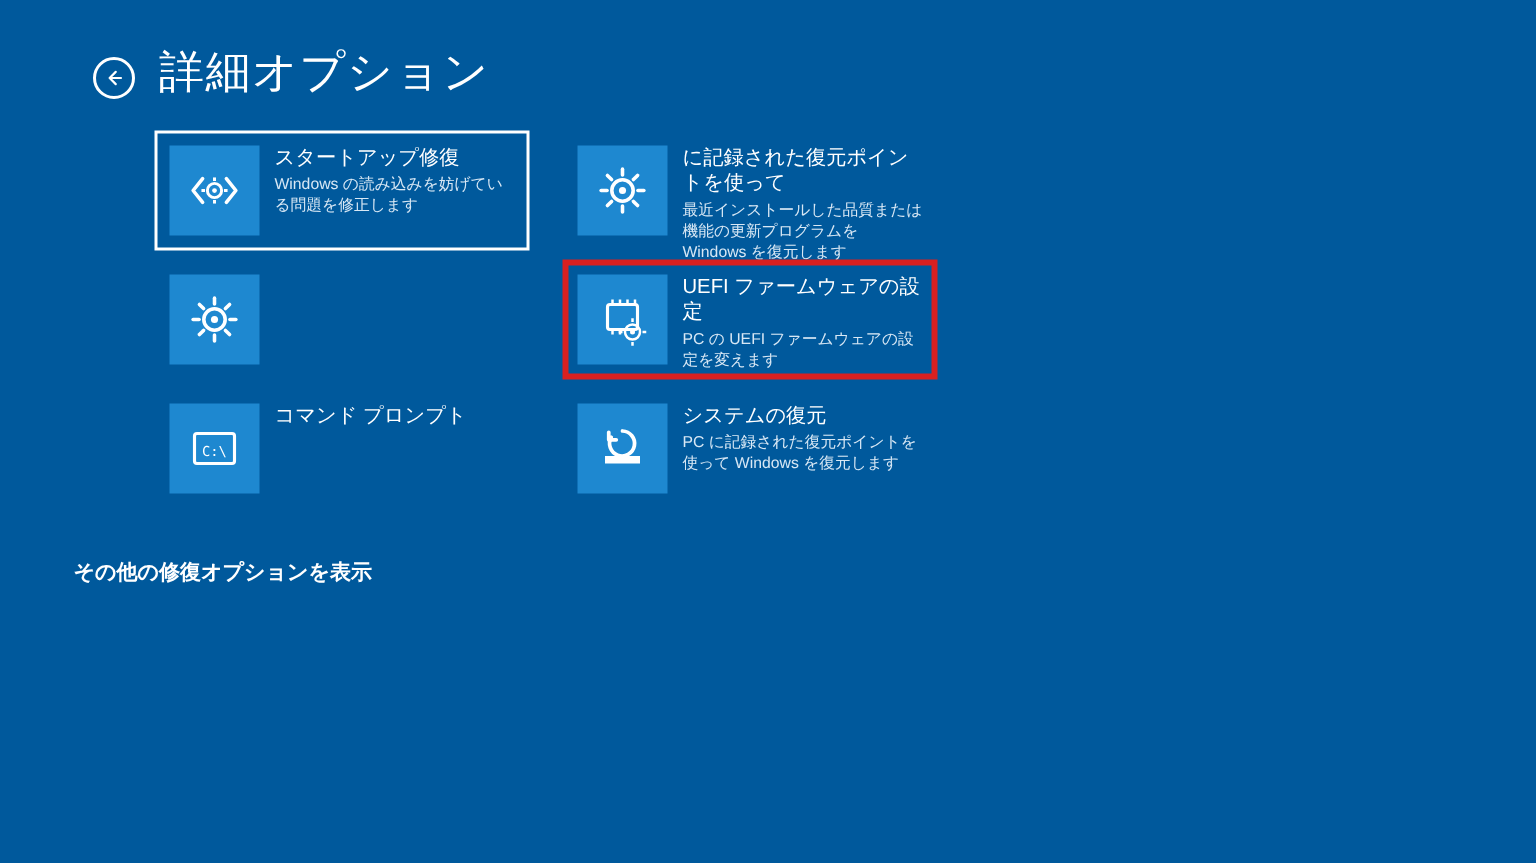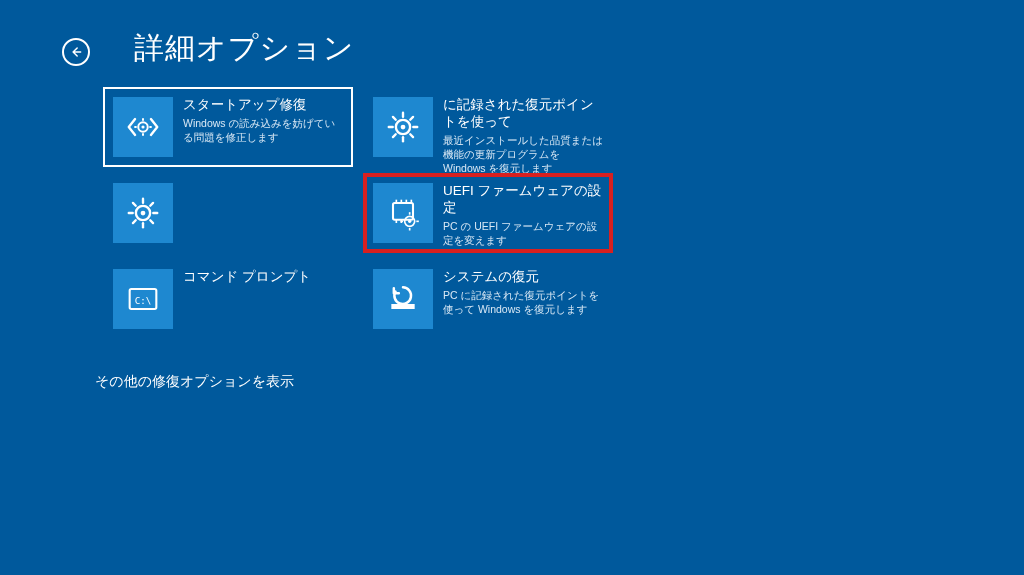--- a/index.html
+++ b/index.html
@@ -12,21 +12,20 @@
       height: 575px;
       background-color: #00599c;
       font-family: "Yu Gothic UI", "Segoe UI", Meiryo, sans-serif;
       color: #ffffff;
       overflow: hidden;
     }
     .header {
       display: flex;
       align-items: center;
       padding: 28px 0 0 62px;
-      gap: 28px;
     }
     .back-btn {
       width: 28px;
       height: 28px;
       border: 2px solid #ffffff;
       border-radius: 50%;
       display: flex;
       align-items: center;
       justify-content: center;
       cursor: pointer;
@@ -40,21 +39,21 @@
     .title {
       font-size: 30px;
       font-weight: 300;
       letter-spacing: 1px;
     }
     .grid {
       padding: 20px 0 0 105px;
       display: grid;
       grid-template-columns: 246px 246px;
       grid-auto-rows: 76px;
-      gap: 10px 14px;
+      gap: 10px 26px;
     }
     .tile {
       display: flex;
       cursor: pointer;
       position: relative;
     }
     .tile.selected {
       outline: 2px solid #ffffff;
       outline-offset: 0px;
     }
@@ -83,23 +82,24 @@
       line-height: 1.25;
       margin-bottom: 2px;
     }
     .tile-desc {
       font-size: 10.5px;
       line-height: 1.35;
       color: #d8e8f5;
       font-weight: 300;
     }
     .more-link {
-      padding: 36px 0 0 95px;
+      padding: 36px 0 0 49px;
       font-size: 14px;
       cursor: pointer;
+      font-weight: bold;
     }
     svg { display:block; }
   </style>
 </head>
 <body>
 
 <div class="header">
   <div class="back-btn">
     <svg viewBox="0 0 24 24">
       <path d="M14 5 L7 12 L14 19 M7 12 L20 12" stroke="#ffffff" stroke-width="2.5" fill="none" stroke-linecap="round" stroke-linejoin="round"></path>

